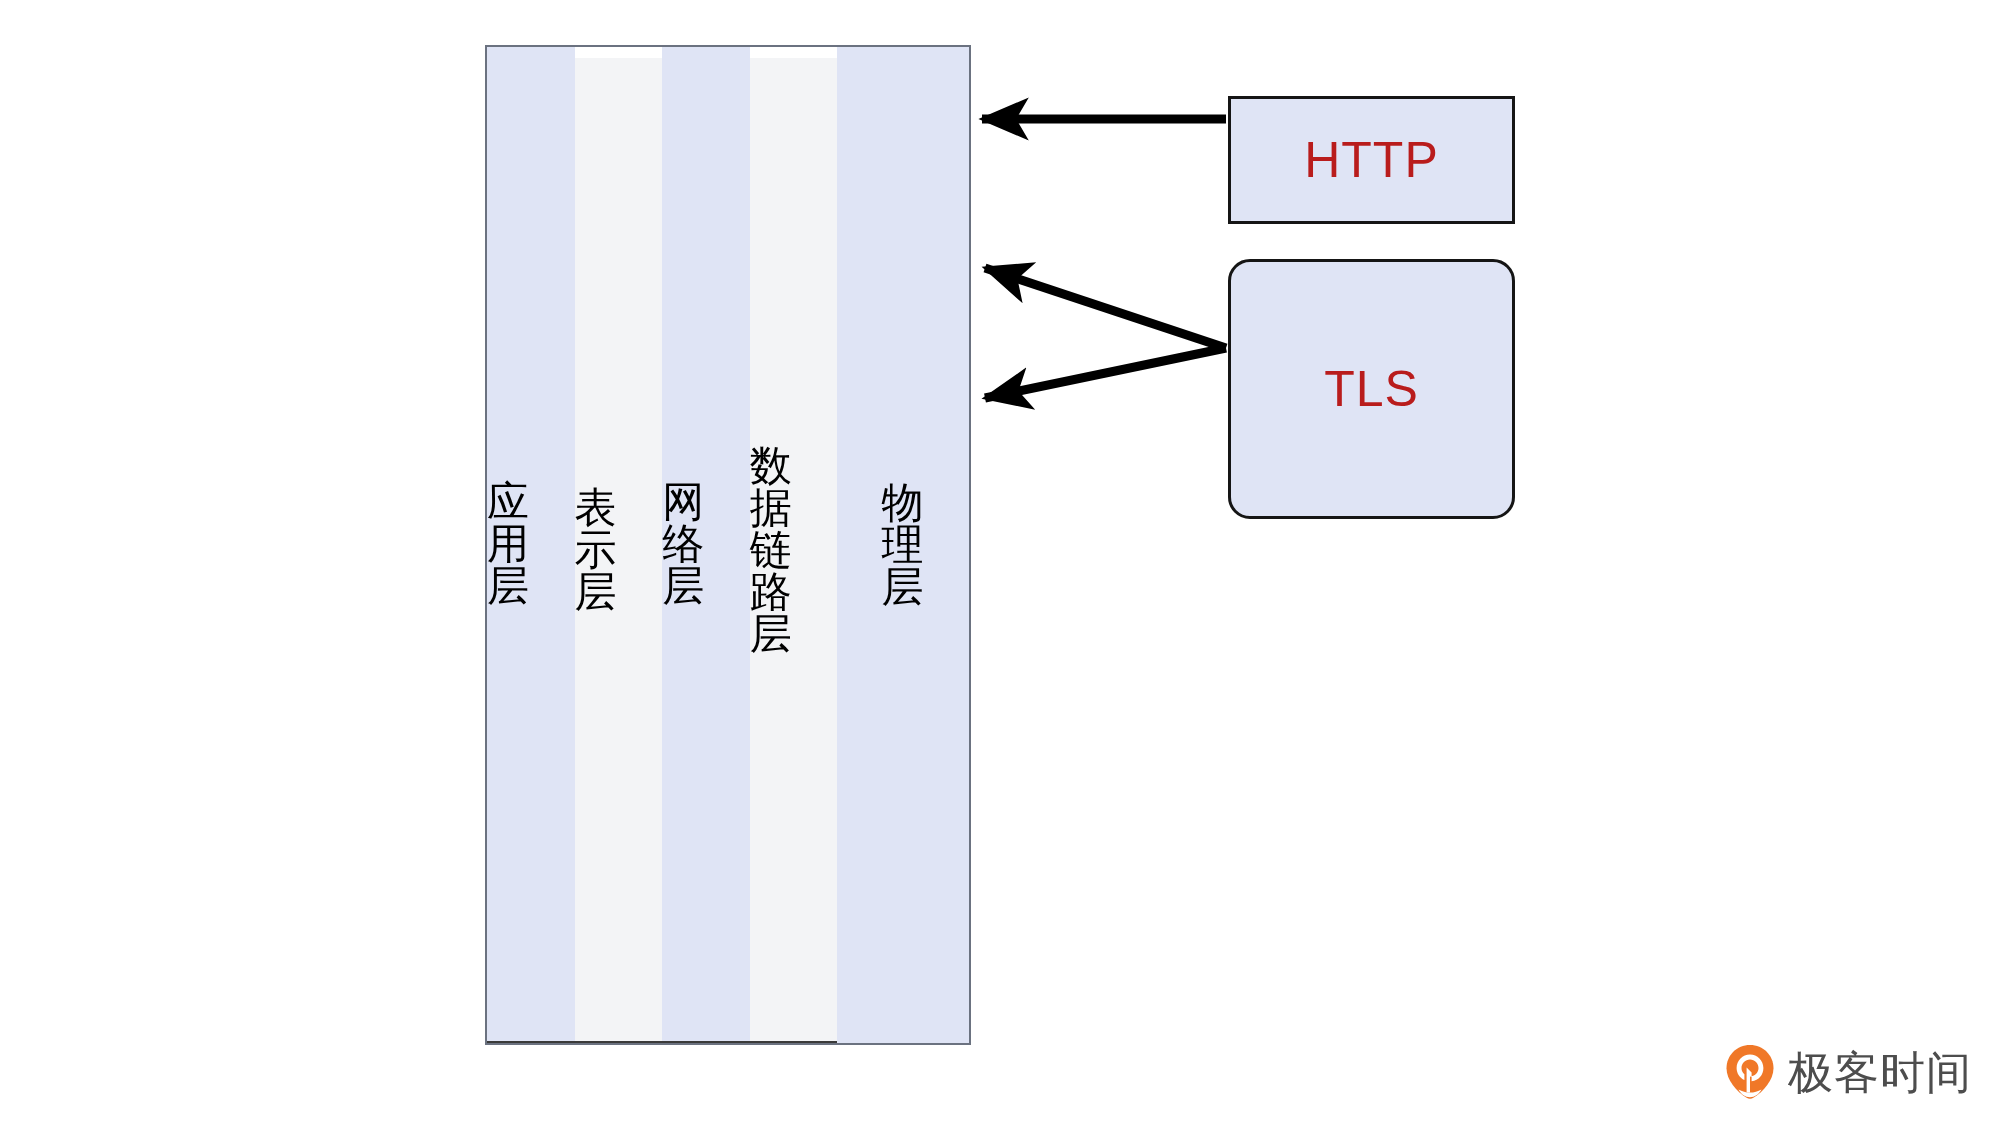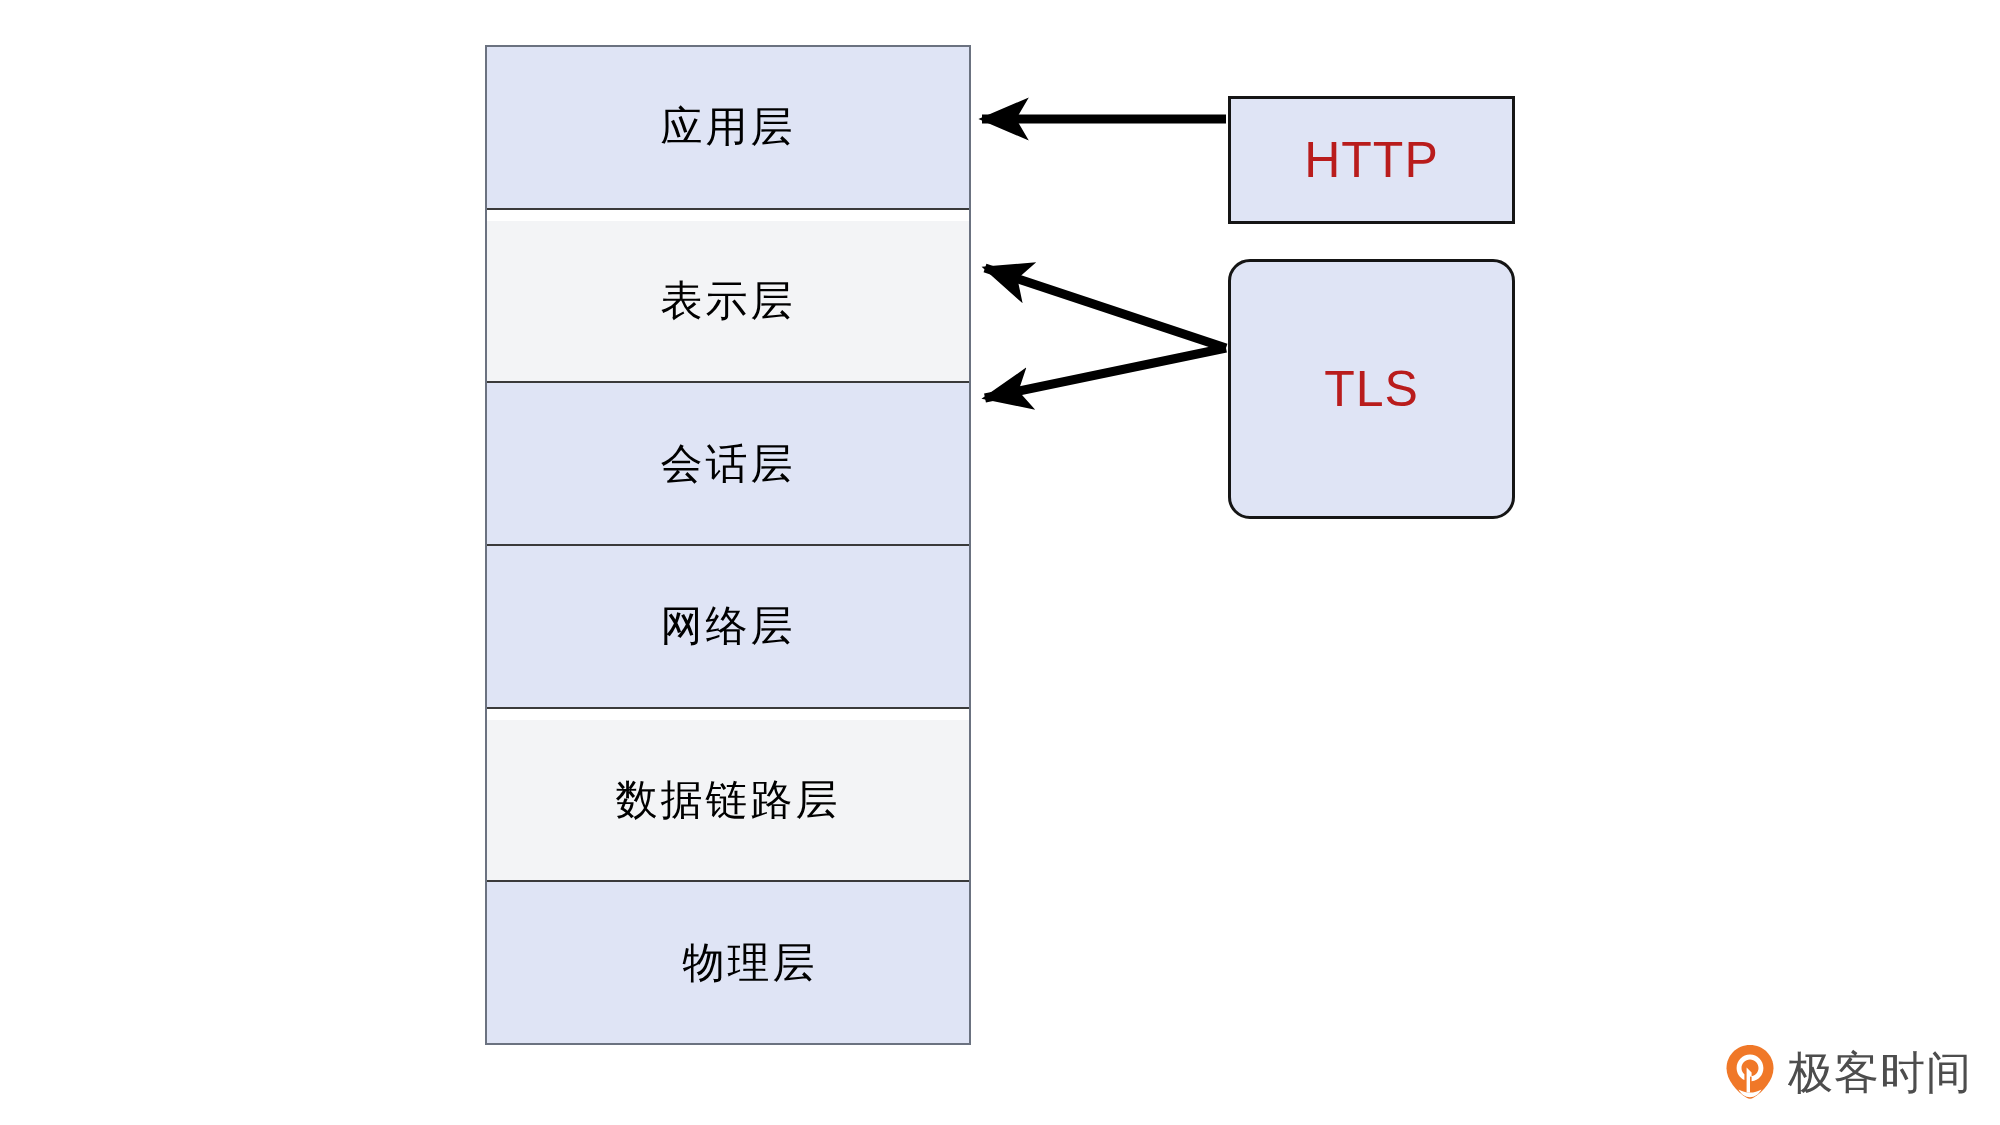--- a/index.html
+++ b/index.html
@@ -26,21 +26,21 @@
   
   .osi-stack {
     position: absolute;
     left: 485px;
     top: 45px;
     width: 486px;
     height: 1000px;
     box-sizing: border-box;
     border: 2px solid #6b7280;
     display: flex;
-    flex-direction: column;
+    flex-direction: row;
   }
   .osi-layer {
     flex: 1 1 0;
     display: flex;
     align-items: center;
     justify-content: center;
     box-sizing: border-box;
     border-bottom: 2px solid #3a3a3a;
     font-size: 42px;
     color: #000000;
@@ -95,21 +95,20 @@
   }
 </style>
 </head>
 <body>
 
 <div id="canvas">
 
   <div class="osi-stack">
     <div class="osi-layer fill-blue">应用层</div>
     <div class="osi-layer fill-light">表示层</div>
-    <div class="osi-layer fill-blue">会话层</div>
     <div class="osi-layer fill-blue">网络层</div>
     <div class="osi-layer fill-light">数据链路层</div>
     <div class="osi-layer fill-blue">物理层</div>
   </div>
 
   <div class="proto-box" id="box-http">HTTP</div>
   <div class="proto-box" id="box-tls">TLS</div>
 
   <svg id="arrows" viewBox="0 0 2000 1125">
     <defs>

